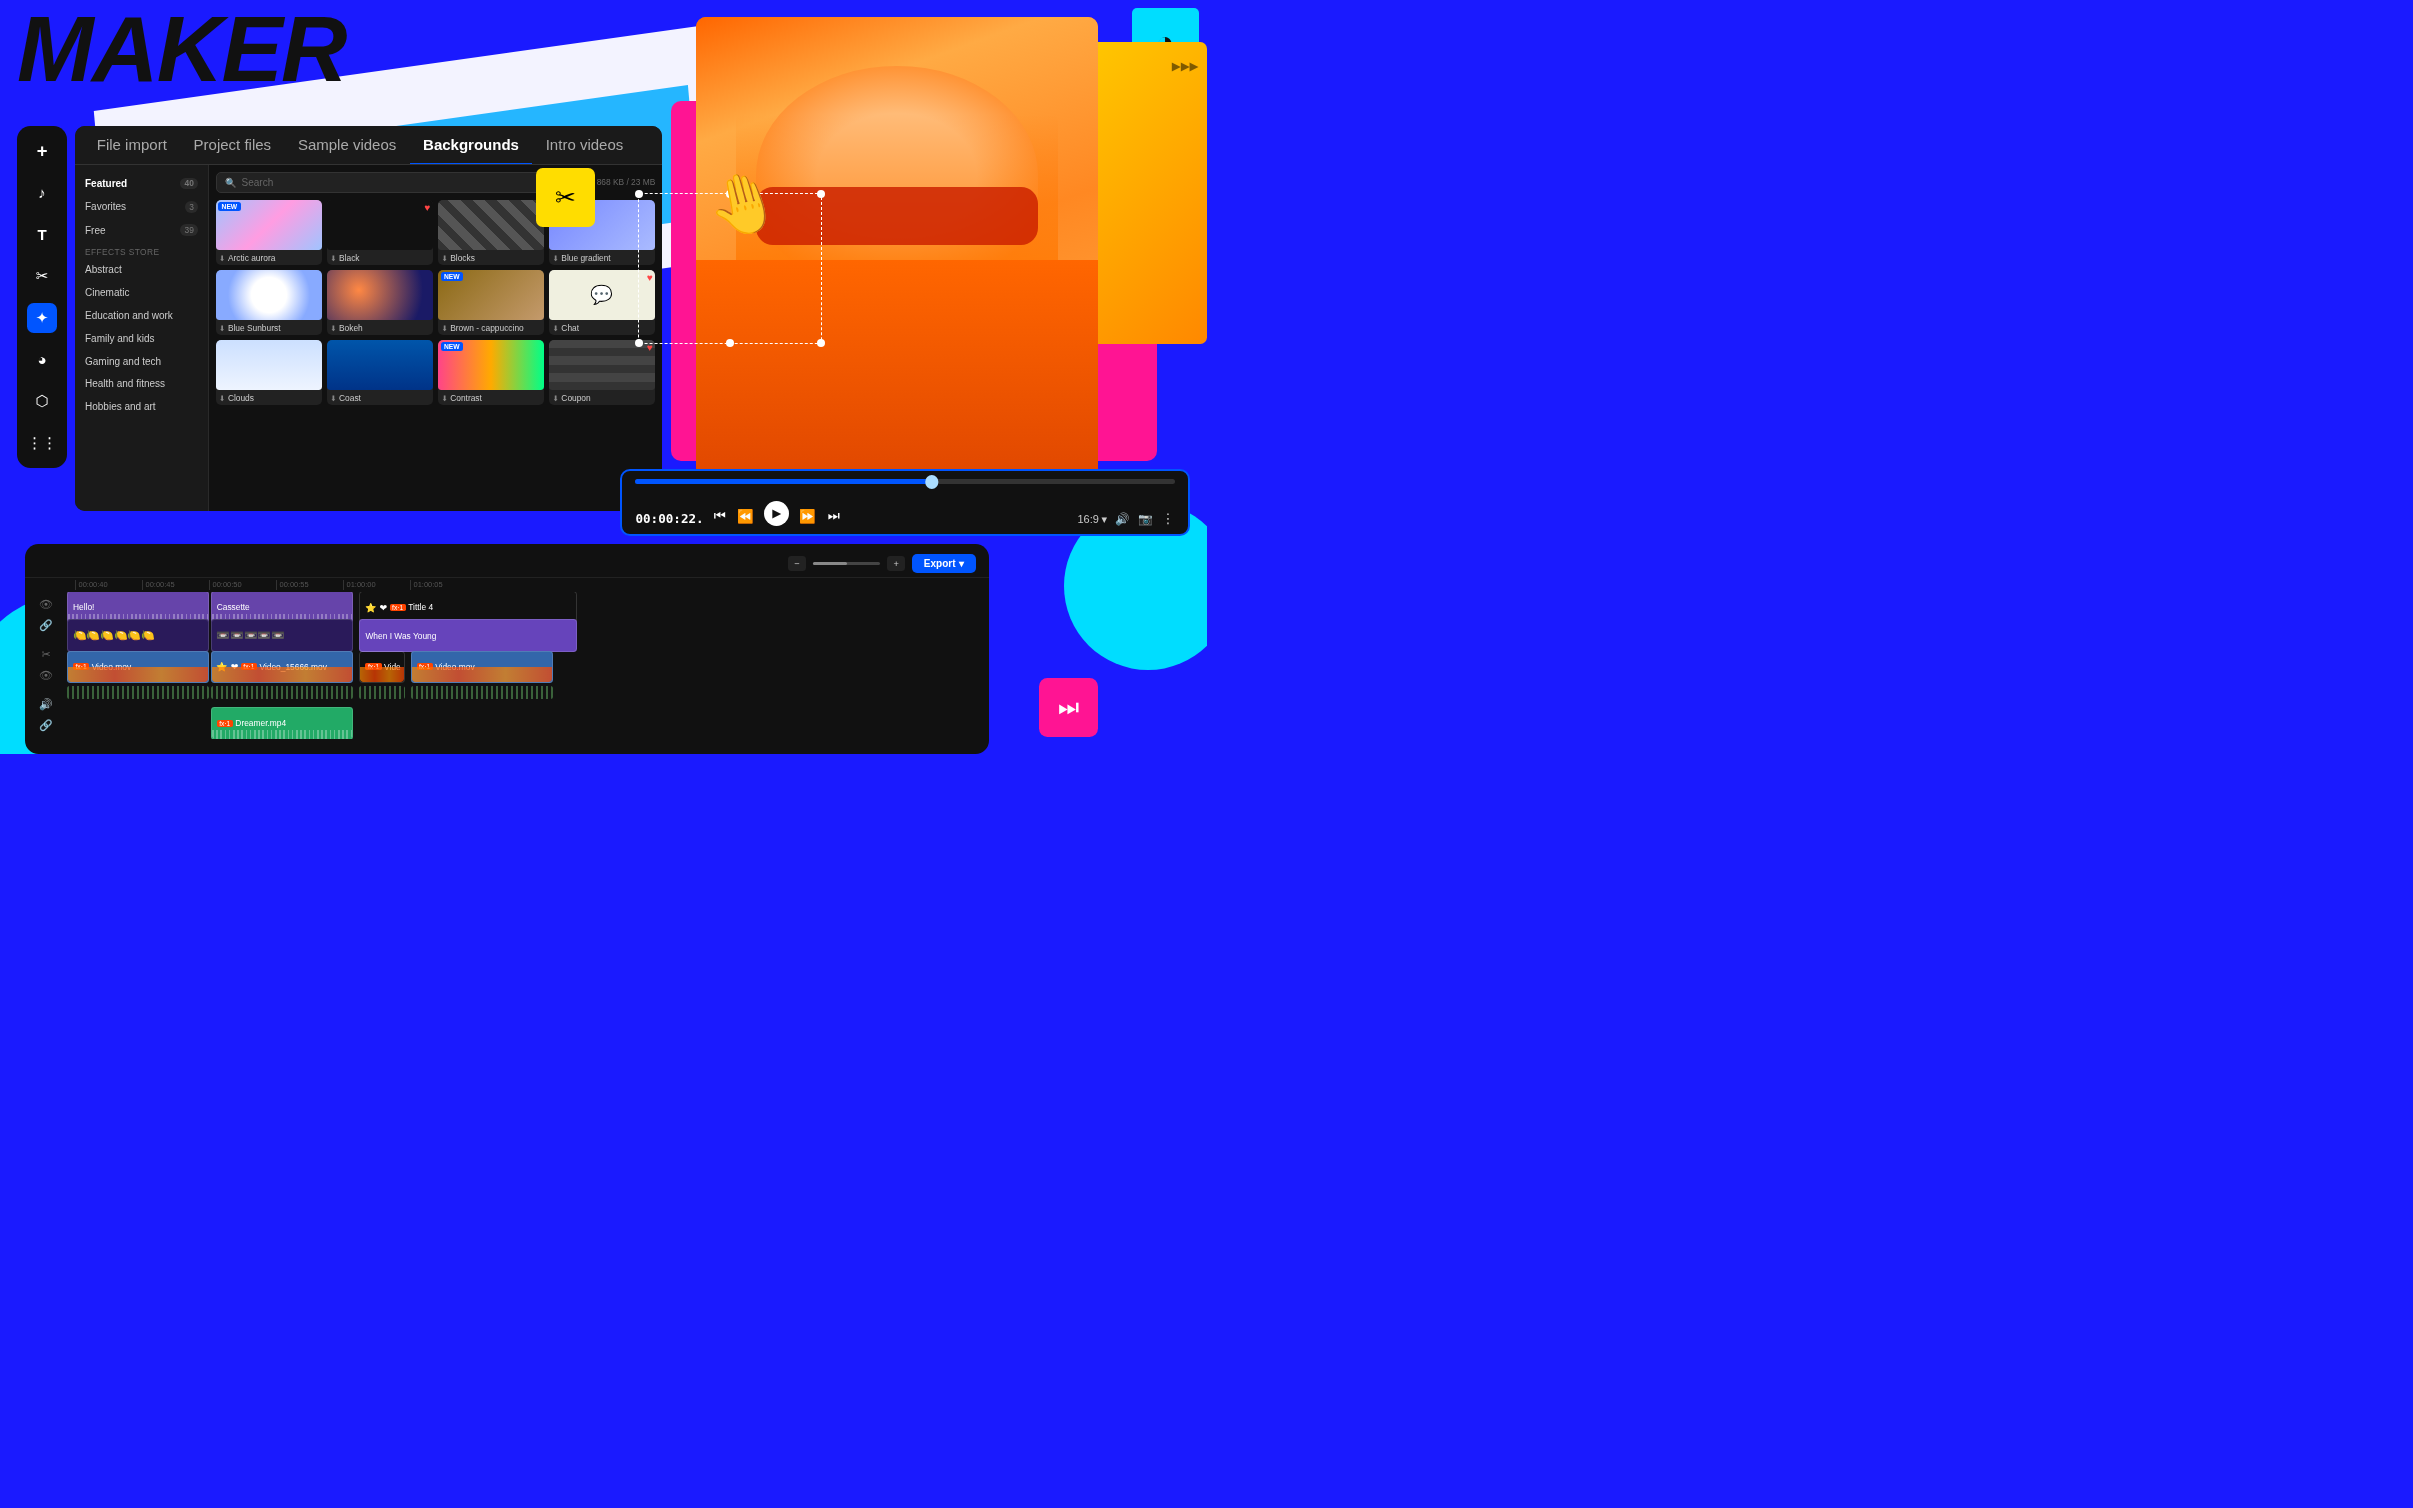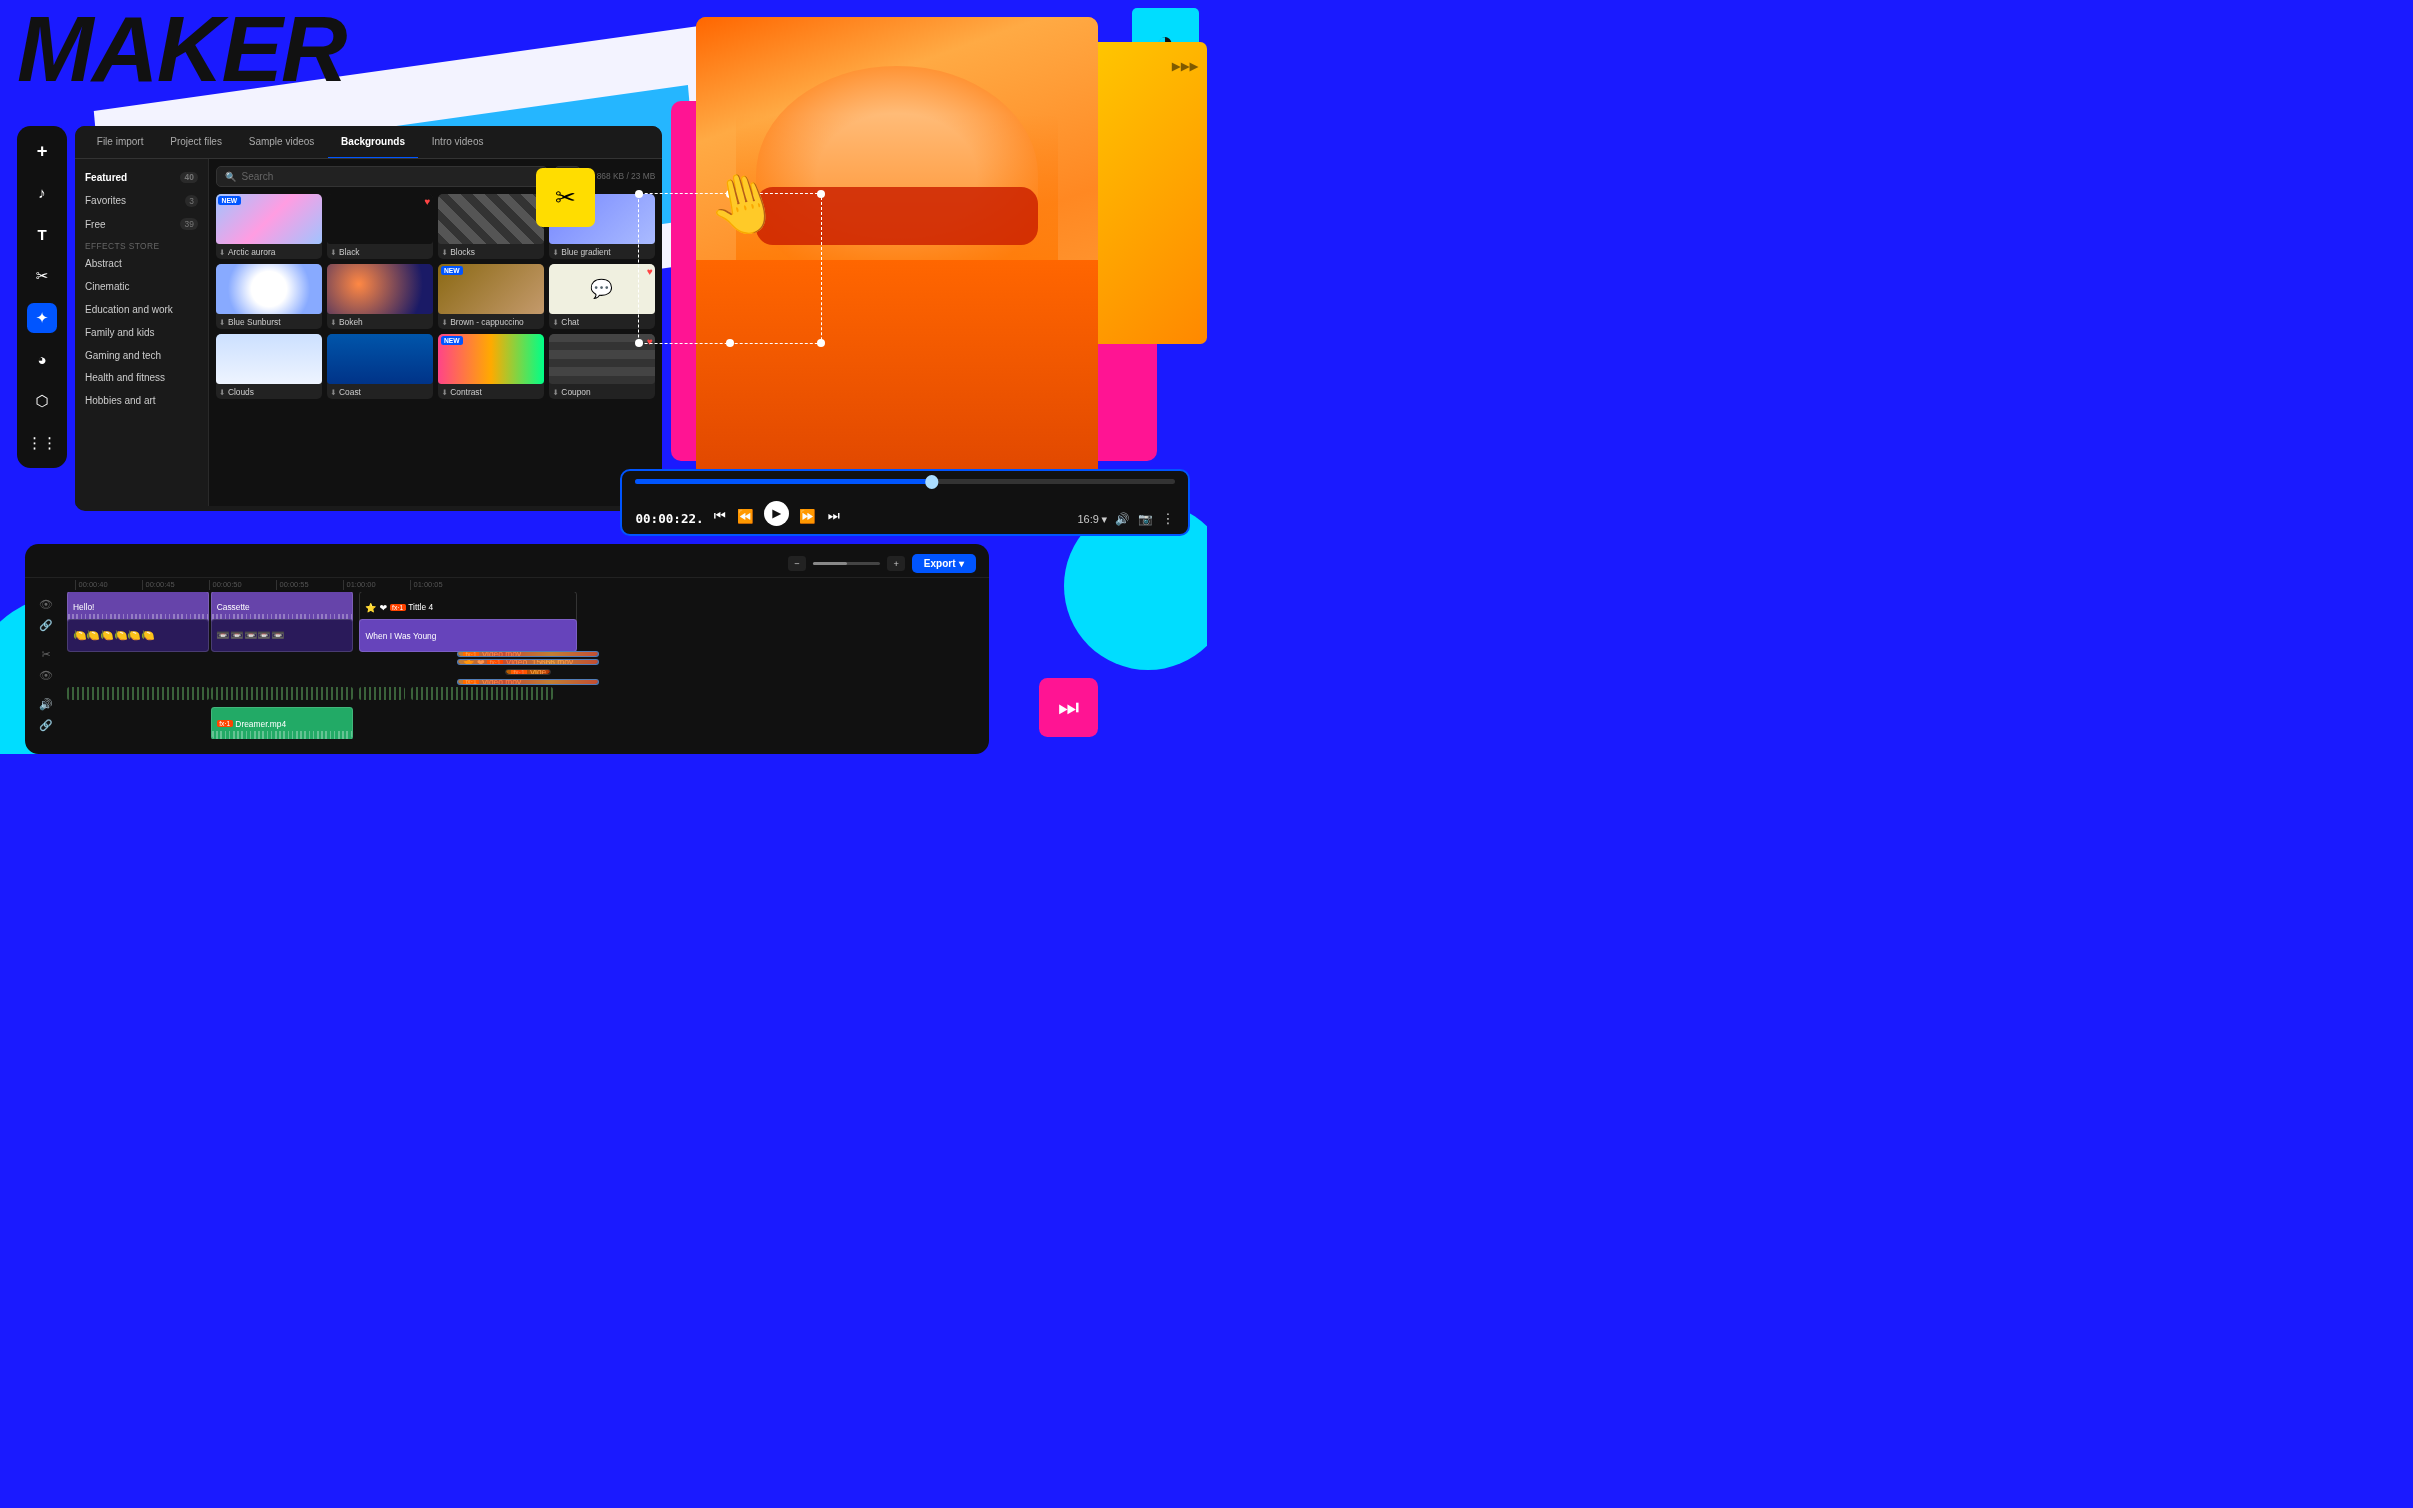--- a/index.html
+++ b/index.html
@@ -92,21 +92,21 @@
 
     
     .tab-bar {
       display: flex;
       background: #1a1a1a;
       border-bottom: 0.8px solid #333;
       padding: 0 8.4px;
     }
     .tab {
       padding: 10px 13.4px;
-      font-size: 10px;
+      font-size: 15px;
       color: #aaa;
       cursor: pointer;
       white-space: nowrap;
     }
     .tab.active {
       color: white;
       font-weight: bold;
       border-bottom: 1.7px solid #0055ff;
     }
 
@@ -932,21 +932,21 @@
         </div>
         <div class="track-clip" style="width:142px;background:#2a1a5a;">
           <span style="font-size:11px;">📼📼📼📼📼</span>
         </div>
         <div style="width:3.4px;"></div>
         <div class="track-clip clip-title2" style="width:218px;background:#6644bb;">
           <span>When I Was Young</span>
         </div>
       </div>
 
-      <div class="track-row" style="height:34px;flex-direction:column;">
+      <div class="track-row" style="height:34px;">
         <div class="track-clip clip-video" style="width:142px;height:32px;">
           <span class="fx-badge">fx·1</span>
           <span>Video.mov</span>
           <div class="video-thumb-strip"></div>
         </div>
         <div class="track-clip clip-video" style="width:142px;height:32px;">
           <span class="emoji-badge">⭐</span>
           <span class="emoji-badge">❤</span>
           <span class="fx-badge">fx·1</span>
           <span>Video_15666.mov</span>

